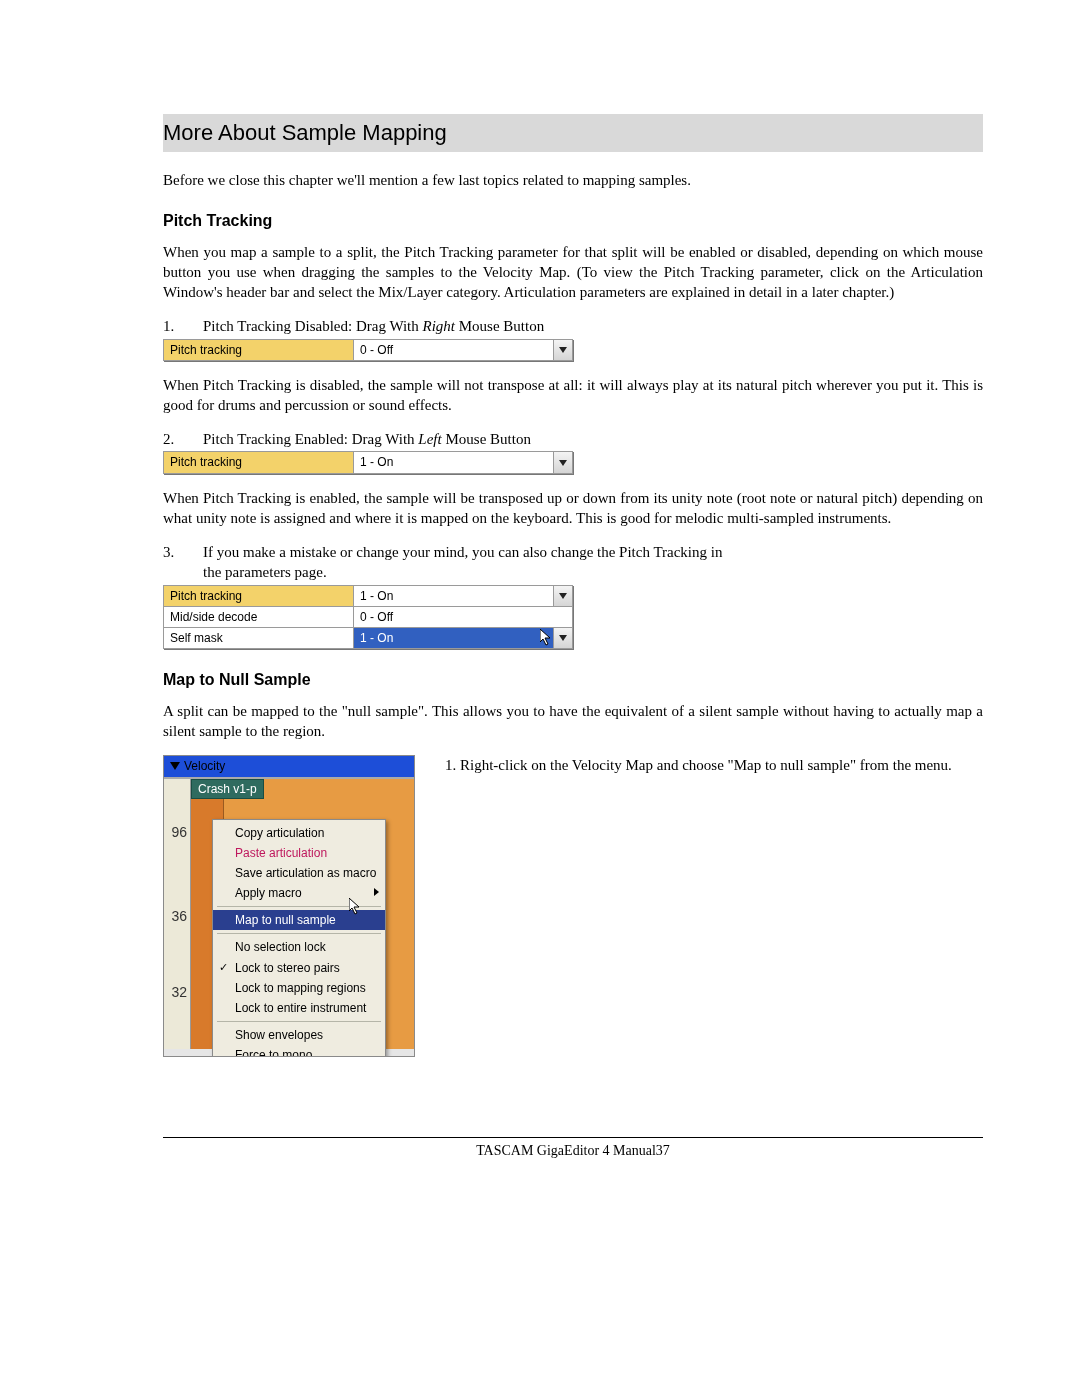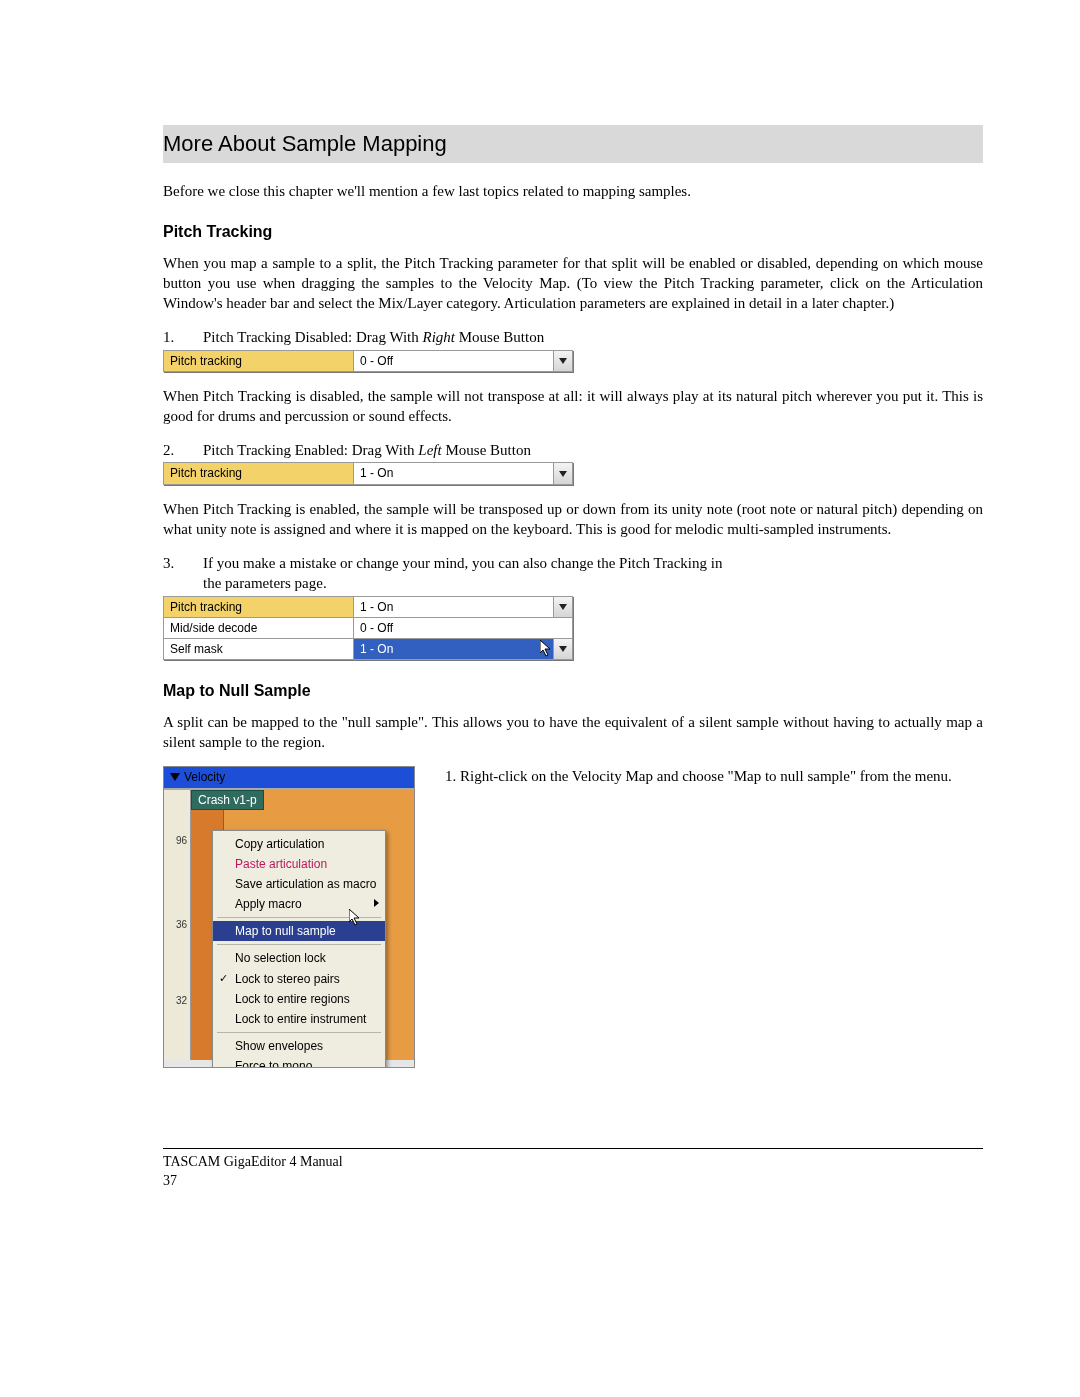--- a/index.html
+++ b/index.html
@@ -6,21 +6,21 @@
     margin: 0;
     padding: 0;
     background: #fff;
     font-family: Georgia, 'Times New Roman', serif;
     font-size: 15px;
     color: #000;
     line-height: 1.35;
   }
   .page {
     width: 820px;
-    margin: 15px auto;
+    margin: 4px auto;
     padding: 110px 64px 40px 130px;
     box-sizing: content-box;
   }
   .section-header {
     background: #d9d9d9;
     font-family: "Segoe UI", Arial, sans-serif;
     font-size: 22px;
     font-weight: 400;
     padding: 4px 0 4px 0;
     margin-bottom: 18px;
@@ -135,21 +135,21 @@
     position: relative;
     height: 270px;
     border-top: 1px solid #aaa;
   }
   .vel-scale {
     position: absolute;
     left: 0; top: 0; bottom: 0;
     width: 26px;
     background: #ece9d8;
     border-right: 1px solid #999;
-    font-size: 10px;
+    font-size: 14px;
     color: #333;
   }
   .vel-scale span { position: absolute; right: 3px; }
   .vel-region {
     position: absolute;
     left: 27px; right: 0; top: 0; bottom: 0;
     background: #e79b43;
   }
   .vel-region-inner {
     position: absolute;
@@ -213,21 +213,20 @@
     pointer-events: none;
   }
 
   .footer {
     display: flex;
     justify-content: center;
     margin-top: 80px;
     border-top: 1px solid #000;
     padding-top: 4px;
     font-size: 14px;
-    flex-direction: column;
   }
 </style>
 </head>
 <body>
 
 <div class="page">
 
   <div class="section-header">More About Sample Mapping</div>
 
   <p>Before we close this chapter we'll mention a few last topics related to mapping samples.</p>
@@ -351,21 +350,21 @@
         <div class="ctx-menu">
           <div class="ctx-item">Copy articulation</div>
           <div class="ctx-item disabled">Paste articulation</div>
           <div class="ctx-item">Save articulation as macro</div>
           <div class="ctx-item ctx-sub">Apply macro</div>
           <div class="ctx-sep"></div>
           <div class="ctx-item hl">Map to null sample</div>
           <div class="ctx-sep"></div>
           <div class="ctx-item">No selection lock</div>
           <div class="ctx-item ctx-check">Lock to stereo pairs</div>
-          <div class="ctx-item">Lock to entire regions</div>
+          <div class="ctx-item">Lock to mapping regions</div>
           <div class="ctx-item">Lock to entire instrument</div>
           <div class="ctx-sep"></div>
           <div class="ctx-item">Show envelopes</div>
           <div class="ctx-item">Force to mono</div>
 
         </div>
         <svg class="ctx-cursor" width="14" height="18" viewBox="0 0 14 18">
           <polygon points="0,0 0,13 3,10 6,16 8,15 5,9 10,9" fill="#fff" stroke="#000" stroke-width="1"></polygon>
         </svg>
       </div>

